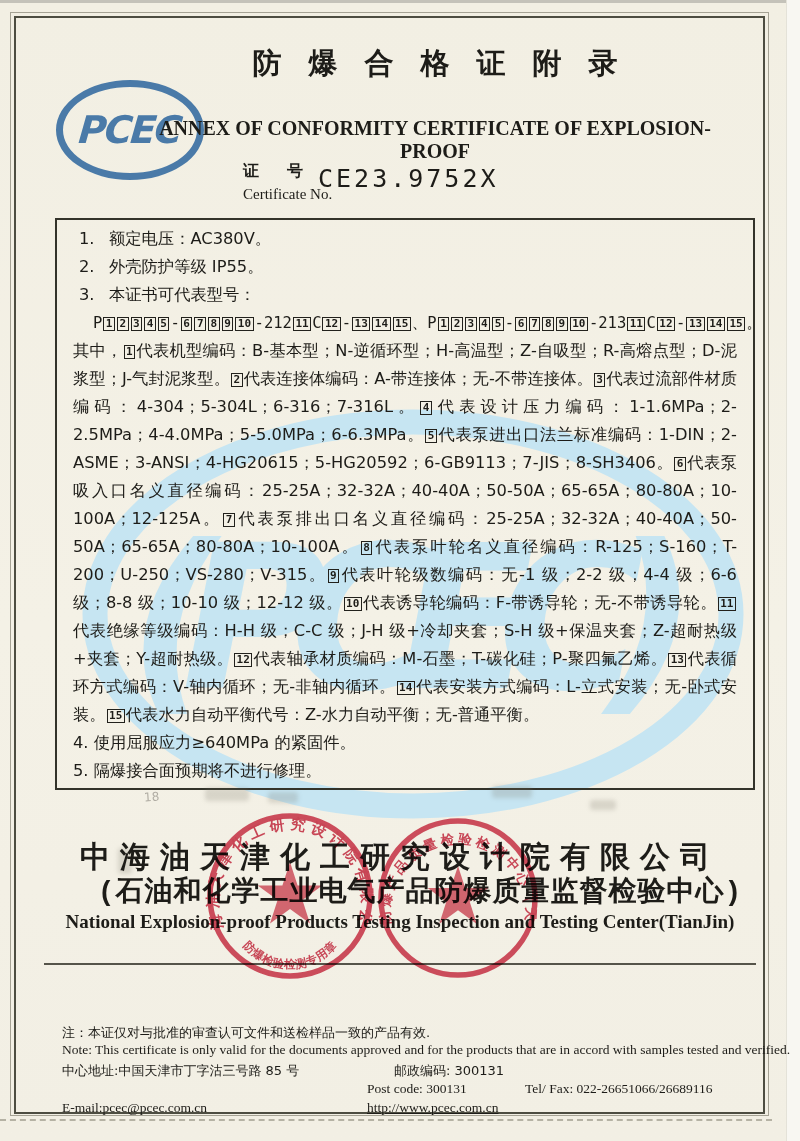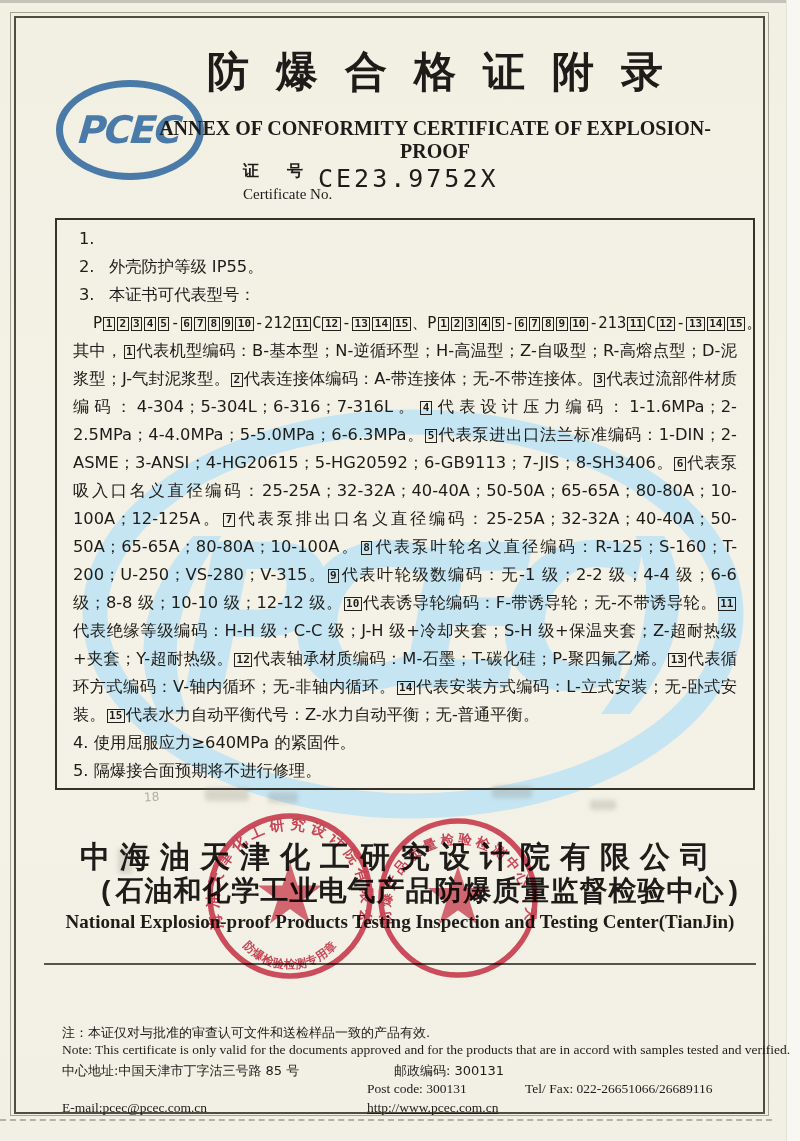--- a/index.html
+++ b/index.html
@@ -9,21 +9,21 @@
   .scan-top{position:absolute;left:0;top:0;width:100%;height:3px;background:#c4c2b9;}
   .scan-right{position:absolute;top:0;right:0;width:13px;height:100%;background:#f8f7f2;border-left:1px solid #e4e2d8;}
   .scan-dash{position:absolute;left:0;top:1119px;width:772px;border-top:2px dashed #b5b2a4;}
   .frame-outer{position:absolute;left:10px;top:12px;width:757px;height:1102px;border:1px solid #a5a294;}
   .frame-inner{position:absolute;left:14px;top:16px;width:747px;height:1094px;border:2px solid #4d4d41;}
 
   
   .logo{position:absolute;left:56px;top:80px;width:134px;height:86px;border:7px solid #4a7aa8;
         border-radius:50%;display:flex;align-items:center;justify-content:center;z-index:2;}
   .logo-text{font-style:italic;font-weight:bold;font-size:38px;color:#4a7aa8;letter-spacing:-2px;transform:skewX(-5deg);}
-  .title-cn{position:absolute;left:150px;top:44px;width:570px;text-align:center;font-size:42px;font-weight:bold;
+  .title-cn{position:absolute;left:150px;top:44px;width:570px;text-align:center;font-size:29px;font-weight:bold;
             letter-spacing:27px;text-indent:27px;font-family:"DejaVu Serif",serif;z-index:2;}
   .title-en{position:absolute;left:150px;top:117px;width:570px;text-align:center;
             font-family:Liberation Serif, serif;font-weight:bold;font-size:20px;z-index:2;}
   .certlbl-cn{position:absolute;left:243px;top:161px;font-size:16px;font-weight:600;letter-spacing:6px;z-index:2;}
   .certlbl-en{position:absolute;left:243px;top:186px;font-family:"Liberation Serif",serif;font-size:15px;z-index:2;}
   .cert-value{position:absolute;left:318px;top:164px;font-family:"DejaVu Sans Mono",monospace;
               font-size:25px;letter-spacing:3px;z-index:2;text-align:center;}
 
   
   .watermark{position:absolute;left:68px;top:398px;z-index:0;}
@@ -82,20 +82,21 @@
   <div class="title-cn">防爆合格证附录</div>
   <div class="title-en">ANNEX OF CONFORMITY CERTIFICATE OF EXPLOSION-PROOF</div>
   <div class="certlbl-cn">证　号</div>
   <div class="certlbl-en">Certificate No.</div>
   <div class="cert-value">CE23.9752X</div>
 
   <div class="annex-box">
     <div class="annex-inner">
       <div class="item-top">
         <span class="item-no">1.</span>
+        <span>额定电压：AC380V。</span>
       </div>
       <div class="item-top">
         <span class="item-no">2.</span>
         <span>外壳防护等级 IP55。</span>
       </div>
       <div class="item-top">
         <span class="item-no">3.</span>
         <span>本证书可代表型号：</span>
       </div>
       <div class="model-line">P<span class="bx">1</span><span class="bx">2</span><span class="bx">3</span><span class="bx">4</span><span class="bx">5</span>-<span class="bx">6</span><span class="bx">7</span><span class="bx">8</span><span class="bx">9</span><span class="bx">10</span>-212<span class="bx">11</span>C<span class="bx">12</span>-<span class="bx">13</span><span class="bx">14</span><span class="bx">15</span>、P<span class="bx">1</span><span class="bx">2</span><span class="bx">3</span><span class="bx">4</span><span class="bx">5</span>-<span class="bx">6</span><span class="bx">7</span><span class="bx">8</span><span class="bx">9</span><span class="bx">10</span>-213<span class="bx">11</span>C<span class="bx">12</span>-<span class="bx">13</span><span class="bx">14</span><span class="bx">15</span>。</div>

